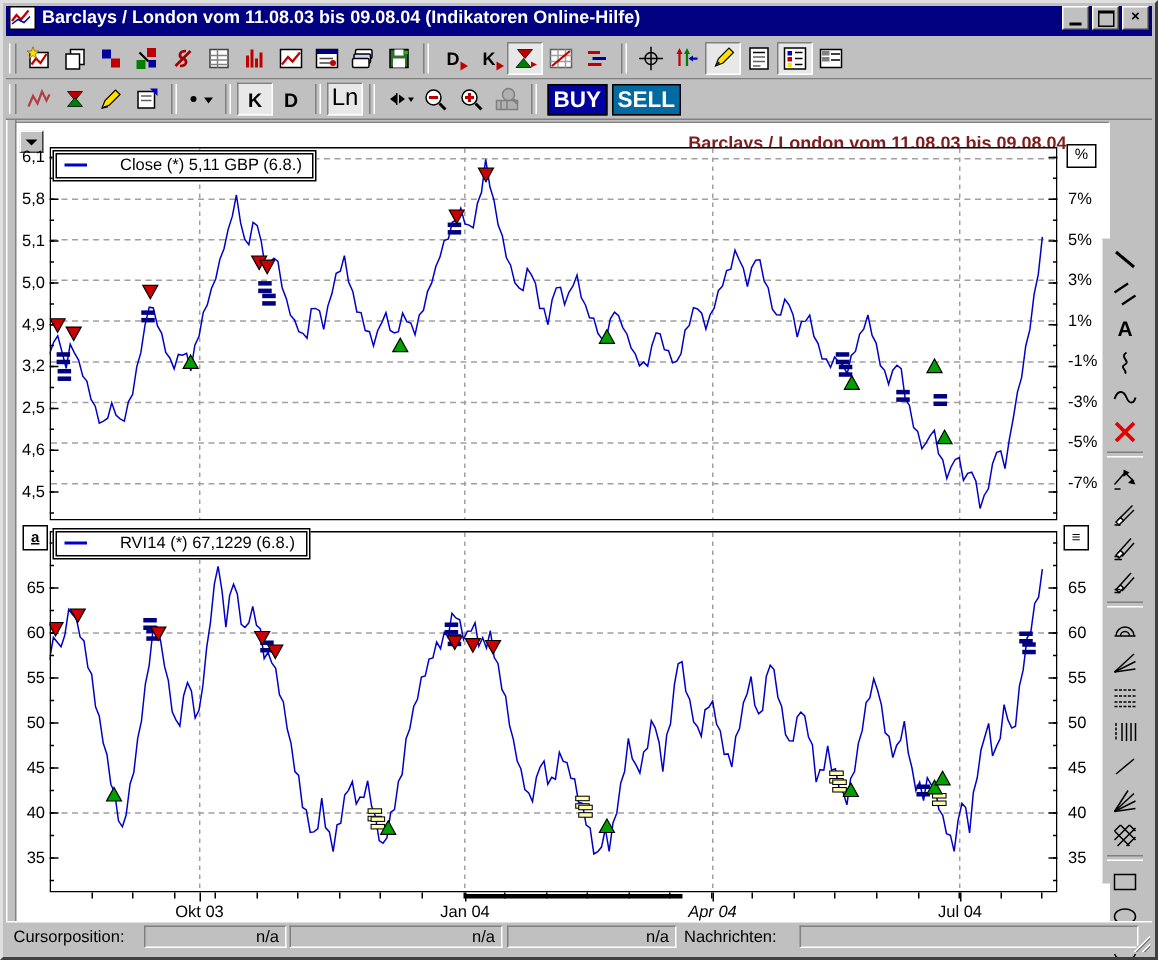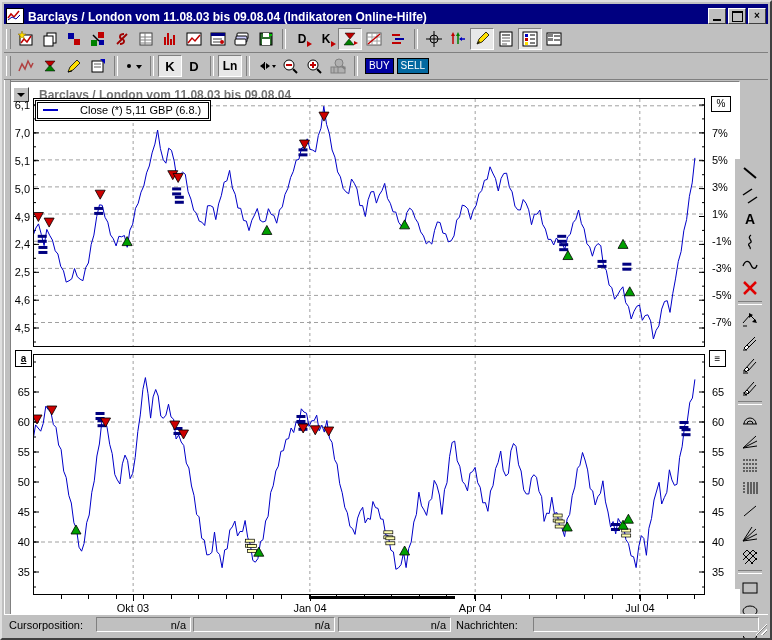--- a/index.html
+++ b/index.html
@@ -1,51 +1,51 @@
 <!DOCTYPE html>
 <html><head>
 <meta charset="utf-8">
 <style>
   html,body{margin:0;padding:0;}
   body{width:772px;height:640px;font-family:"Liberation Sans",sans-serif;background:#c0c0c0;}
   .window{position:relative;width:772px;height:640px;box-sizing:border-box;background:#c0c0c0;
     border:2px solid;border-color:#dfdfdf #404040 #404040 #dfdfdf;overflow:hidden;}
   
   .titlebar{position:absolute;left:2px;top:2px;right:2px;height:20px;background:#000080;color:#fff;
-    display:flex;align-items:flex-end;padding:0 2px;}
+    display:flex;align-items:flex-start;padding:0 2px;}
   .titlebar .ticon{width:16px;height:14px;background:#fff;border:1px solid #000;margin-right:4px;flex:none;position:relative;}
   .titlebar .ticon svg{position:absolute;left:0;top:0;}
   .titlebar .ttext{font-size:12px;font-weight:bold;white-space:nowrap;overflow:hidden;flex:1;}
   .tb-btns{display:flex;gap:2px;flex:none;}
   .tb-btn{width:16px;height:14px;background:#c0c0c0;border:1px solid;border-color:#fff #404040 #404040 #fff;
     display:flex;align-items:center;justify-content:center;font-size:10px;font-weight:bold;color:#000;line-height:1;}
   .glyph-min{width:8px;height:2px;background:#000;margin-top:7px;}
   .glyph-max{width:9px;height:8px;border:1px solid #000;border-top:2px solid #000;}
   
   .toolbar{position:absolute;left:2px;right:2px;height:26px;display:flex;align-items:center;background:#c0c0c0;}
   .toolbar1{top:24px;border-bottom:1px solid #808080;}
   .toolbar2{top:51px;border-bottom:1px solid #808080;}
   .grip{width:3px;height:20px;border-left:1px solid #fff;border-right:1px solid #808080;margin:0 3px 0 2px;flex:none;}
   .sep{width:2px;height:20px;border-left:1px solid #808080;border-right:1px solid #fff;margin:0 4px;flex:none;}
   .tbtn{width:24px;height:22px;display:flex;align-items:center;justify-content:center;flex:none;position:relative;}
   .tbtn.checked{border:1px solid;border-color:#808080 #fff #fff #808080;background:#e8e8e8;width:22px;height:20px;}
   .tbtn.disabled svg *{stroke:#808080 !important;fill:#b0b0b0 !important;}
   .letterbtn{font-size:13px;font-weight:bold;color:#000;}
-  .lnbtn{font-size:12px;font-weight:bold;}
+  .lnbtn{font-size:16px;font-weight:normal;}
   .redarr{width:0;height:0;border-left:5px solid #c00000;border-top:3px solid transparent;border-bottom:3px solid transparent;
     position:absolute;right:2px;bottom:3px;}
-  .buysell{font-size:10px;font-weight:normal;color:#fff;padding:2px 3px;border:1px solid #000;flex:none;line-height:1;}
+  .buysell{font-size:15px;font-weight:bold;color:#fff;padding:2px 3px;border:1px solid #000;flex:none;line-height:1;}
   .buy{background:#0000a0;margin:0 3px;}
   .sell{background:#0369a1;}
   
   .client{position:absolute;left:2px;top:78px;right:2px;bottom:24px;background:#c0c0c0;}
   .dockedge{position:absolute;left:0;top:0;bottom:0;width:5px;border-left:1px solid #fff;border-right:1px solid #808080;}
   .chartbox{position:absolute;left:6px;top:1px;width:728px;height:536px;background:#fff;
     border:1px solid;border-color:#808080 #fff #fff #808080;}
-  .chart-title{position:absolute;left:28px;top:6px;width:672px;text-align:left;font-size:12px;font-weight:bold;color:#737373;}
+  .chart-title{position:absolute;left:28px;top:6px;width:672px;text-align:right;font-size:12px;font-weight:bold;color:#7f1d1d;}
   .minibtn{position:absolute;background:#c0c0c0;border:1px solid;border-color:#fff #404040 #404040 #fff;
     display:flex;align-items:center;justify-content:center;}
   .flatbtn{position:absolute;background:#fff;border:1px solid #000;display:flex;align-items:center;justify-content:center;
     font-size:10px;color:#000;line-height:1;}
   .tri-down{width:0;height:0;border-top:4px solid #000;border-left:4px solid transparent;border-right:4px solid transparent;}
   svg.panel{position:absolute;left:22px;background:#fff;}
   #top-panel{top:16px;}
   #bottom-panel{top:272px;}
   .gutter{position:absolute;font-size:11px;color:#000;}
   .ylab{position:absolute;right:0;white-space:nowrap;}
@@ -460,25 +460,25 @@
           <polygon points="89.08000000000001,147.60022396416593 99.08000000000001,147.60022396416593 94.08000000000001,138.60022396416593" fill="#00a000" stroke="#000" stroke-width="0.8"></polygon>
           <polygon points="228.856,136.44680851063848 238.856,136.44680851063848 233.856,127.44680851063848" fill="#00a000" stroke="#000" stroke-width="0.8"></polygon>
           <polygon points="366.61600000000004,130.87010078387465 376.61600000000004,130.87010078387465 371.61600000000004,121.87010078387465" fill="#00a000" stroke="#000" stroke-width="0.8"></polygon>
           <polygon points="529.912,161.54199328107518 539.912,161.54199328107518 534.912,152.54199328107518" fill="#00a000" stroke="#000" stroke-width="0.8"></polygon>
           <polygon points="585.016,150.38857782754772 595.016,150.38857782754772 590.016,141.38857782754772" fill="#00a000" stroke="#000" stroke-width="0.8"></polygon>
           <polygon points="591.736,197.7905935050393 601.736,197.7905935050393 596.736,188.7905935050393" fill="#00a000" stroke="#000" stroke-width="0.8"></polygon>
           <rect x="0.5" y="0.5" width="671" height="248" fill="none" stroke="#000"></rect>
         </svg>
       <div class="gutter" id="gut-top-left" style="left:0;top:16px;width:21px;height:249px;">
           <div class="ylab left" style="top: 1px;">6,1</div>
-          <div class="ylab left" style="top: 29px;">7,0</div>
+          <div class="ylab left" style="top: 29px;">5,8</div>
           <div class="ylab left" style="top: 57px;">5,1</div>
           <div class="ylab left" style="top: 85px;">5,0</div>
           <div class="ylab left" style="top: 113px;">4,9</div>
-          <div class="ylab left" style="top: 140px;">2,4</div>
+          <div class="ylab left" style="top: 140px;">3,2</div>
           <div class="ylab left" style="top: 168px;">2,5</div>
           <div class="ylab left" style="top: 196px;">4,6</div>
           <div class="ylab left" style="top: 224px;">4,5</div>
         </div>
       <div class="gutter" id="gut-top-right" style="left:697px;top:16px;width:30px;height:249px;">
           <div class="ylab" style="right: auto; left: 4px; top: 29px;">7%</div>
           <div class="ylab" style="right: auto; left: 4px; top: 56px;">5%</div>
           <div class="ylab" style="right: auto; left: 4px; top: 83px;">3%</div>
           <div class="ylab" style="right: auto; left: 4px; top: 110px;">1%</div>
           <div class="ylab" style="right: auto; left: 4px; top: 137px;">-1%</div>
@@ -610,20 +610,26 @@
       <div class="gutter" id="gut-bot-right" style="left:697px;top:272px;width:30px;height:241px;">
           <div class="ylab" style="right: auto; left: 4px; top: 32px;">65</div>
           <div class="ylab" style="right: auto; left: 4px; top: 62px;">60</div>
           <div class="ylab" style="right: auto; left: 4px; top: 92px;">55</div>
           <div class="ylab" style="right: auto; left: 4px; top: 122px;">50</div>
           <div class="ylab" style="right: auto; left: 4px; top: 152px;">45</div>
           <div class="ylab" style="right: auto; left: 4px; top: 182px;">40</div>
           <div class="ylab" style="right: auto; left: 4px; top: 212px;">35</div>
         </div>
 
+      <div class="legend-outer" style="left:24px;top:270px;">
+        <div class="legend-inner">
+            <span class="legend-line"></span>
+            <span>RVI14 (*) 67,1229 (6.8.)</span>
+          </div>
+      </div>
 
       <div id="xaxis">
           <div class="xtick" style="left: 28px; height: 4px;"></div>
           <div class="xtick" style="left: 55px; height: 4px;"></div>
           <div class="xtick" style="left: 83px; height: 4px;"></div>
           <div class="xtick" style="left: 110px; height: 4px;"></div>
           <div class="xtick" style="left: 138px; height: 4px;"></div>
           <div class="xtick" style="left: 165px; height: 4px;"></div>
           <div class="xtick" style="left: 193px; height: 4px;"></div>
           <div class="xtick" style="left: 220px; height: 4px;"></div>
@@ -641,21 +647,21 @@
           <div class="xtick" style="left: 551px; height: 4px;"></div>
           <div class="xtick" style="left: 579px; height: 4px;"></div>
           <div class="xtick" style="left: 606px; height: 4px;"></div>
           <div class="xtick" style="left: 634px; height: 4px;"></div>
           <div class="xtick" style="left: 661px; height: 4px;"></div>
           <div class="xtick" style="left: 100px; height: 6px;"></div>
           <div class="xlabel" style="left: 100px;">Okt 03</div>
           <div class="xtick" style="left: 277px; height: 6px;"></div>
           <div class="xlabel" style="left: 277px;">Jan 04</div>
           <div class="xtick" style="left: 442px; height: 6px;"></div>
-          <div class="xlabel" style="left: 442px;">Apr 04</div>
+          <div class="xlabel" style="left: 442px; font-style: italic;">Apr 04</div>
           <div class="xtick" style="left: 607px; height: 6px;"></div>
           <div class="xlabel" style="left: 607px;">Jul 04</div>
           <div class="rangebar" style="left: 277px; width: 145px;"></div>
         </div>
     </div>
 
     <div class="rtoolbar">
       <div class="rtbtn">
           <svg width="18" height="18">
             <line x1="3" y1="4" x2="15" y2="14" stroke="#000" stroke-width="2"></line>

